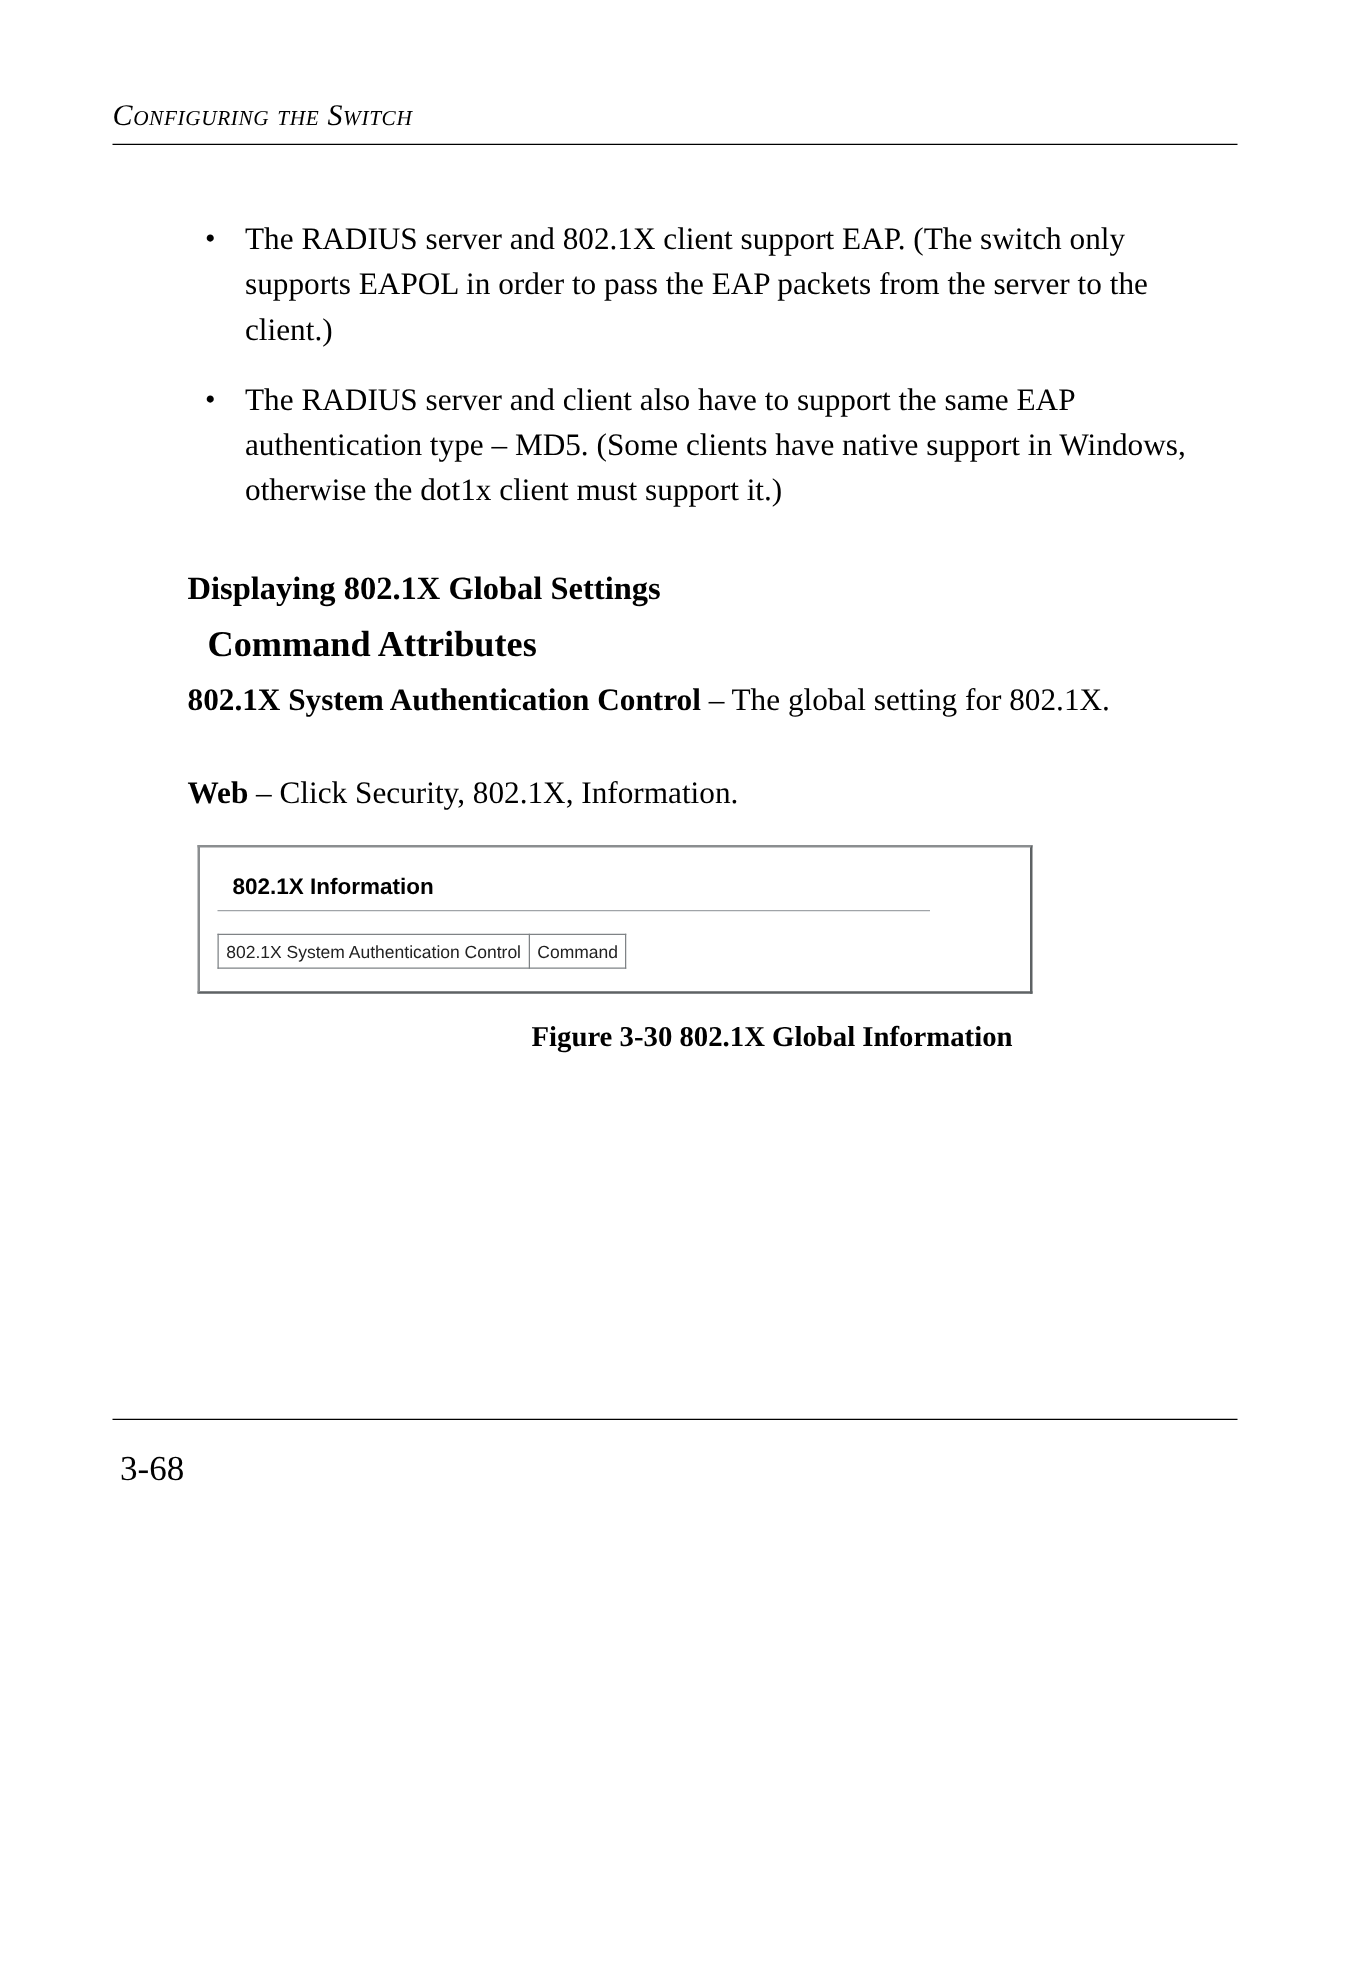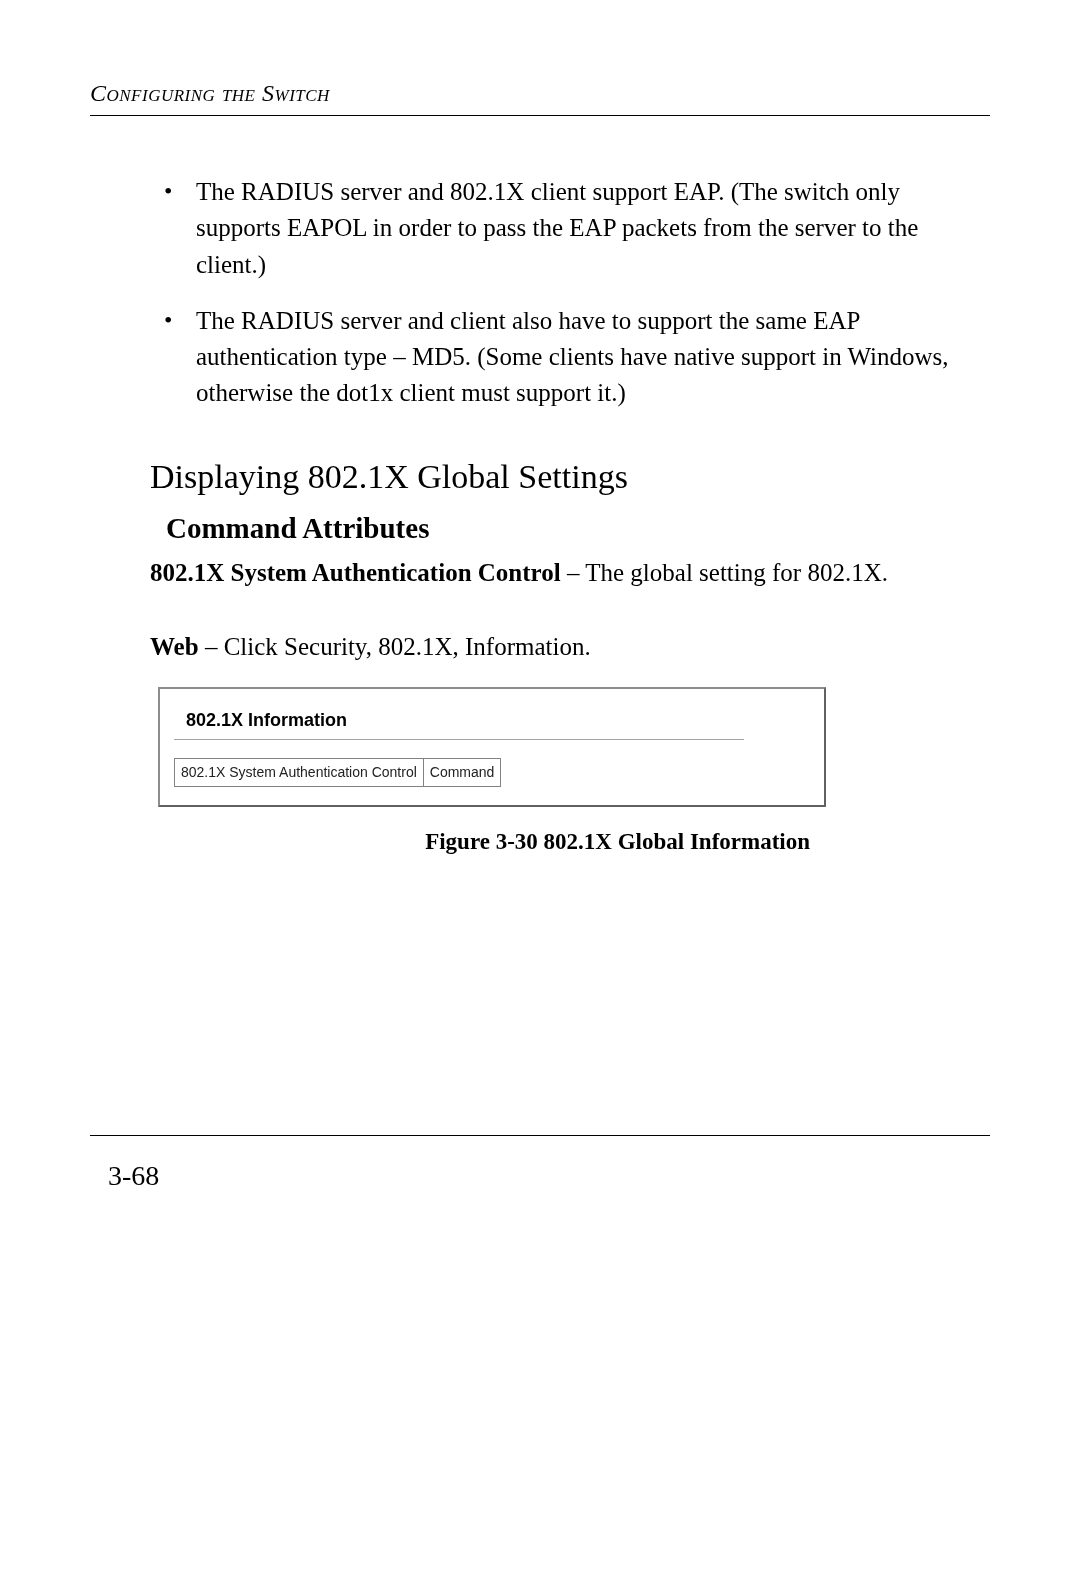--- a/index.html
+++ b/index.html
@@ -45,22 +45,22 @@
   }
   ul.bullets li::before {
     content: "•";
     position: absolute;
     left: 14px;
     top: 0;
     font-size: 24px;
     line-height: 1.45;
   }
   h2.section {
-    font-size: 34px;
-    font-weight: normal;
+    font-size: 26px;
+    font-weight: bold;
     margin: 0 0 6px 0;
   }
   p.para {
     margin: 0 0 38px 0;
   }
   h3.subhead {
     font-size: 29px;
     font-weight: bold;
     margin: 0 0 6px 16px;
   }
@@ -105,21 +105,21 @@
   }
   .figure-caption {
     text-align: right;
     font-weight: bold;
     font-size: 23px;
     margin: 6px 0 0 0;
     width: 660px;
   }
   .page-number {
     position: absolute;
-    left: 108px;
+    left: 96px;
     bottom: 62px;
     font-size: 28px;
   }
   .foot-rule {
     position: absolute;
     left: 90px;
     right: 90px;
     bottom: 110px;
     border: none;
     border-top: 1.5px solid #000;

